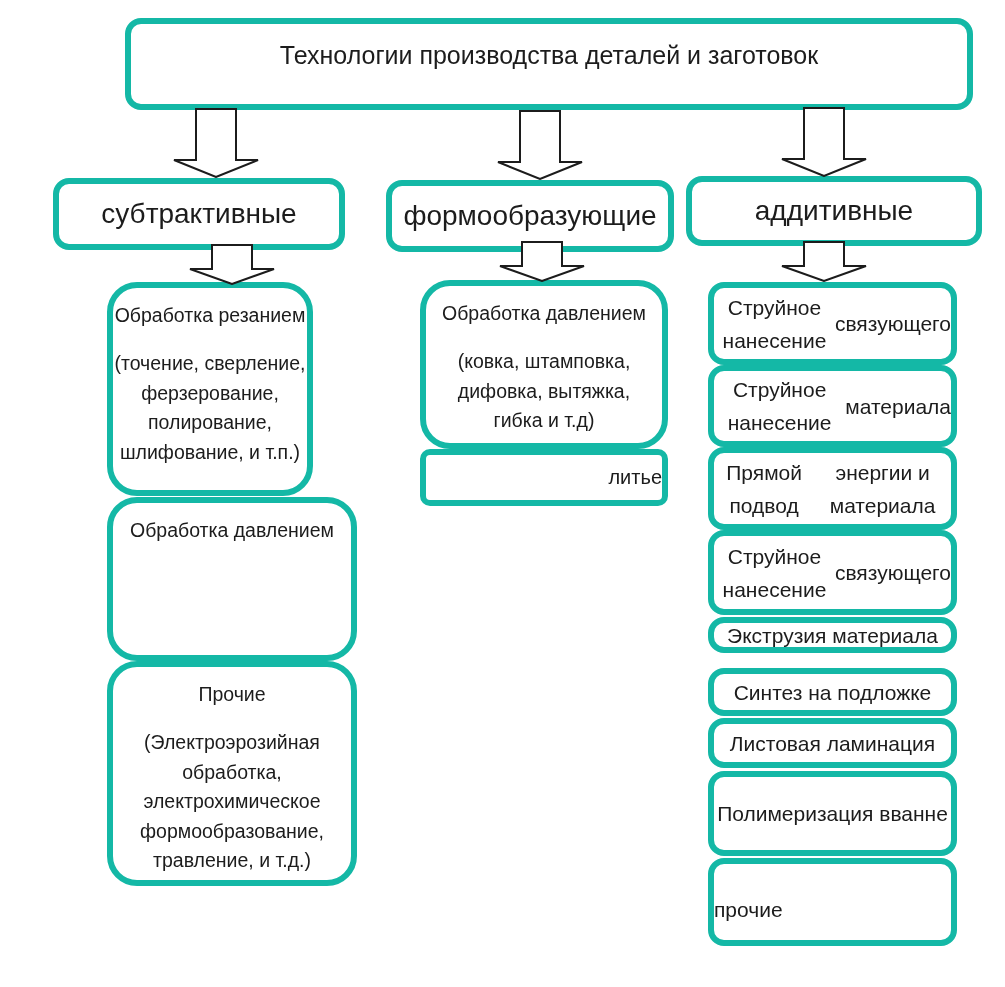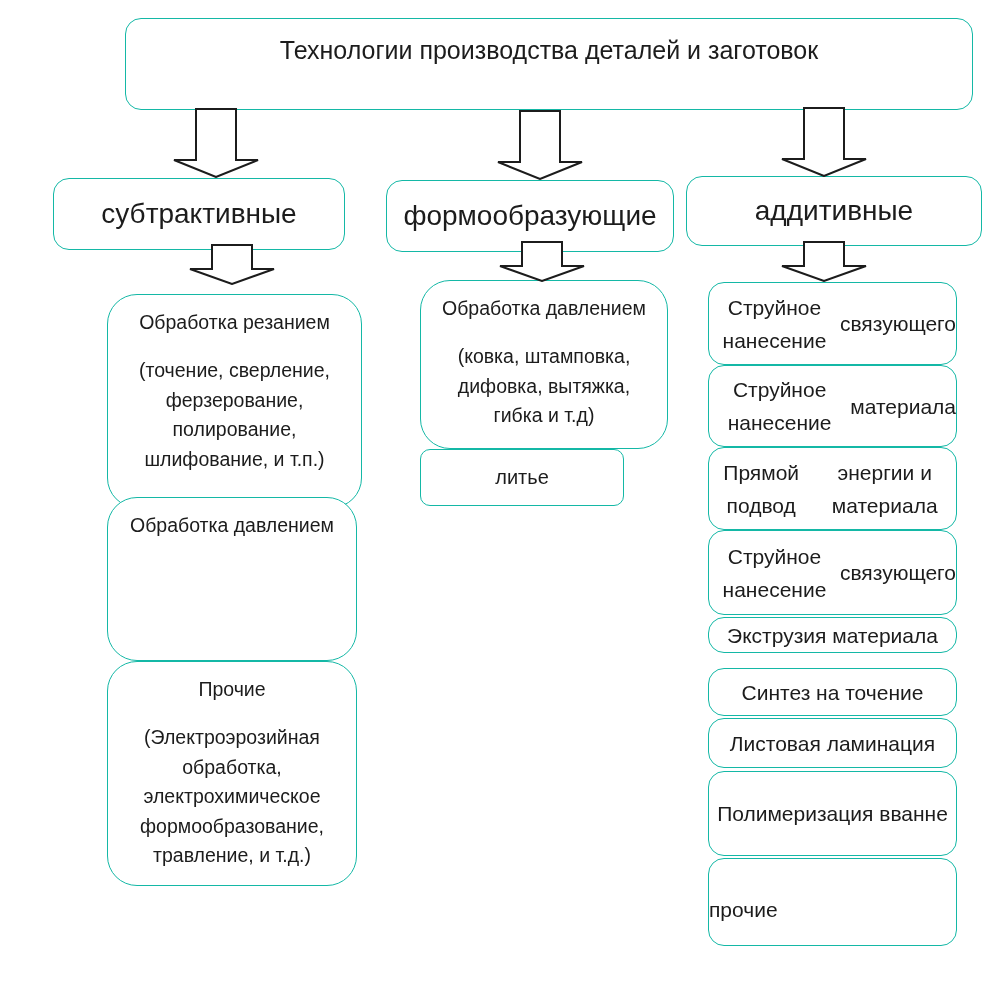--- a/index.html
+++ b/index.html
@@ -12,21 +12,21 @@
     width: 1005px;
     height: 987px;
     background: #ffffff;
     font-family: "Liberation Sans", "DejaVu Sans", sans-serif;
     color: #1c1c1c;
     overflow: hidden;
   }
   .box {
     position: absolute;
     background: #ffffff;
-    border: 1px solid #14b8a6;
+    border: 6px solid #14b8a6;
     box-sizing: border-box;
     text-align: center;
   }
   .root-box {
     left: 125px; top: 18px; width: 848px; height: 92px;
     border-radius: 16px;
     font-size: 25px;
     padding-top: 17px;
   }
   .branch-box {
@@ -45,28 +45,28 @@
   }
   .box-title {
     font-size: 19.5px;
     line-height: 26px;
   }
   .detail-lines {
     margin-top: 21px;
     font-size: 19.5px;
     line-height: 29.5px;
   }
-  .sub-1 { left: 107px; top: 282px; width: 255px; height: 214px; margin-top: 12px; }
+  .sub-1 { left: 107px; top: 282px; width: 206px; height: 214px; }
   .sub-2 { left: 107px; top: 497px; width: 250px; height: 164px; }
   .sub-3 { left: 107px; top: 661px; width: 250px; height: 225px; }
   .form-1 { left: 420px; top: 280px; width: 248px; height: 169px; }
   .form-2 {
-    left: 420px; top: 449px; width: 204px; height: 57px;
+    left: 420px; top: 449px; width: 248px; height: 57px;
     border-radius: 10px;
-    display: flex; align-items: center; justify-content: center;
+    display: flex; align-items: center; justify-content: flex-end;
     font-size: 20px; padding-top: 0;
   }
   .add-box {
     left: 708px;
     width: 249px;
     border-radius: 16px;
     display: flex;
     align-items: center;
     justify-content: center;
     font-size: 21px;
@@ -158,21 +158,21 @@
     <div>энергии и материала</div>
   </div>
   <div class="box add-box add-4">
     <div>Струйное нанесение</div>
     <div>связующего</div>
   </div>
   <div class="box add-box add-5">
     <div>Экструзия материала</div>
   </div>
   <div class="box add-box add-6">
-    <div>Синтез на точение</div>
+    <div>Синтез на подложке</div>
   </div>
   <div class="box add-box add-8">
     <div>Полимеризация в</div>
     <div>ванне</div>
   </div>
   <div class="box add-box add-7">
     <div>Листовая ламинация</div>
   </div>
   <div class="box add-box add-9">
     <div>прочие</div>

